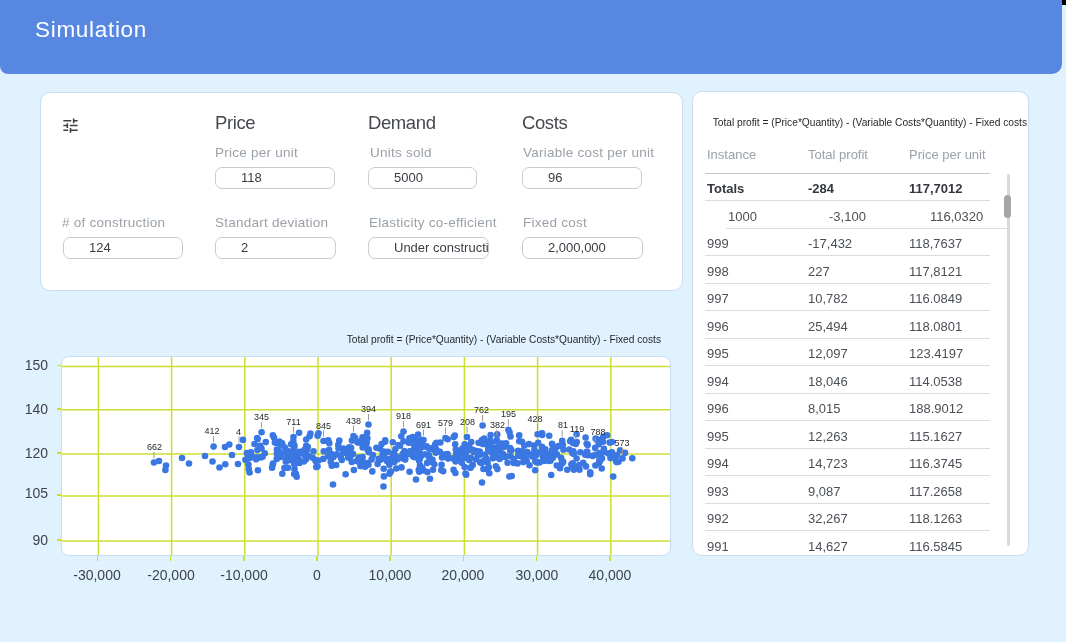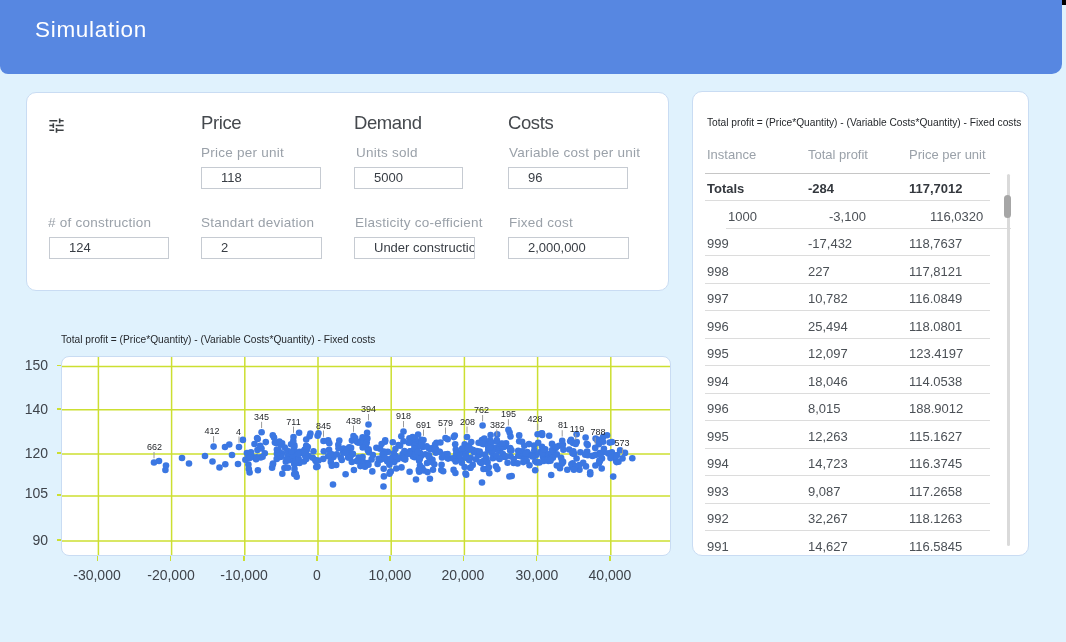--- a/index.html
+++ b/index.html
@@ -4,27 +4,27 @@
 * { margin:0; padding:0; box-sizing:border-box; }
 html,body { width:1066px; height:642px; background:#e0f2fd; overflow:hidden;
   font-family:"Liberation Sans", sans-serif; position:relative; }
 .abs { position:absolute; }
 #header { left:0; top:0; width:1062px; height:74px; background:#5787e1;
   border-radius:0 0 10px 8px; }
 #header h1 { position:absolute; left:35px; top:17px; color:#fff; font-size:22.5px;
   font-weight:500; letter-spacing:.7px; }
 #notch { left:1062px; top:0; width:4px; height:5px; background:#000; }
 .card { background:#fff; border:1px solid #c9dcf3; border-radius:10px; }
-#formcard { left:26px; top:92px; width:643px; height:199px; }
+#formcard { left:40px; top:92px; width:643px; height:199px; }
 .h2 { position:absolute; font-size:18.5px; font-weight:500; letter-spacing:-.4px; color:#45494e; top:19px; }
 .lab { position:absolute; font-size:13.5px; color:#9aa1a9; letter-spacing:.25px; }
-.inp { position:absolute; border:1px solid #c6cbd2; border-radius:0; height:22px;
-  font-size:13px; color:#383d44; line-height:20px; padding-left:19px; background:#fff; white-space:nowrap; overflow:hidden; }
+.inp { position:absolute; border:1px solid #c6cbd2; border-radius:7px; height:22px;
+  font-size:13px; color:#383d44; line-height:20px; padding-left:25px; background:#fff; white-space:nowrap; overflow:hidden; }
 #tablecard { left:692px; top:91px; width:337px; height:465px; }
-.formula { position:absolute; font-size:10.2px; font-weight:500; color:#26292d; white-space:nowrap; }
+.formula { position:absolute; font-size:10.2px; font-weight:500; color:#26292d; white-space:nowrap;text-align:right; }
 #tformula { left:707px; top:117px; width:320px; }
 .thead { position:absolute; top:147px; font-size:13px; color:#9aa1a9; }
 .trow { position:absolute; left:705px; width:285px; height:27.5px;
   border-bottom:1px solid #dcdcdc; font-size:13px; color:#4b5056; }
 .trow span { position:absolute; top:7.5px; }
 .trow.bold { font-weight:700; color:#34383e; }
 .c1 { left:2px; } .c2 { left:103px; } .c3 { left:204px; }
 #track { left:1006.5px; top:174px; width:3px; height:372px; background:#dadada; border-radius:2px; }
 #thumb { left:1004px; top:195px; width:7px; height:23px; background:#a6a6a6; border-radius:3.5px; }
 #ctitle { left:61px; top:334px; width:600px; }

